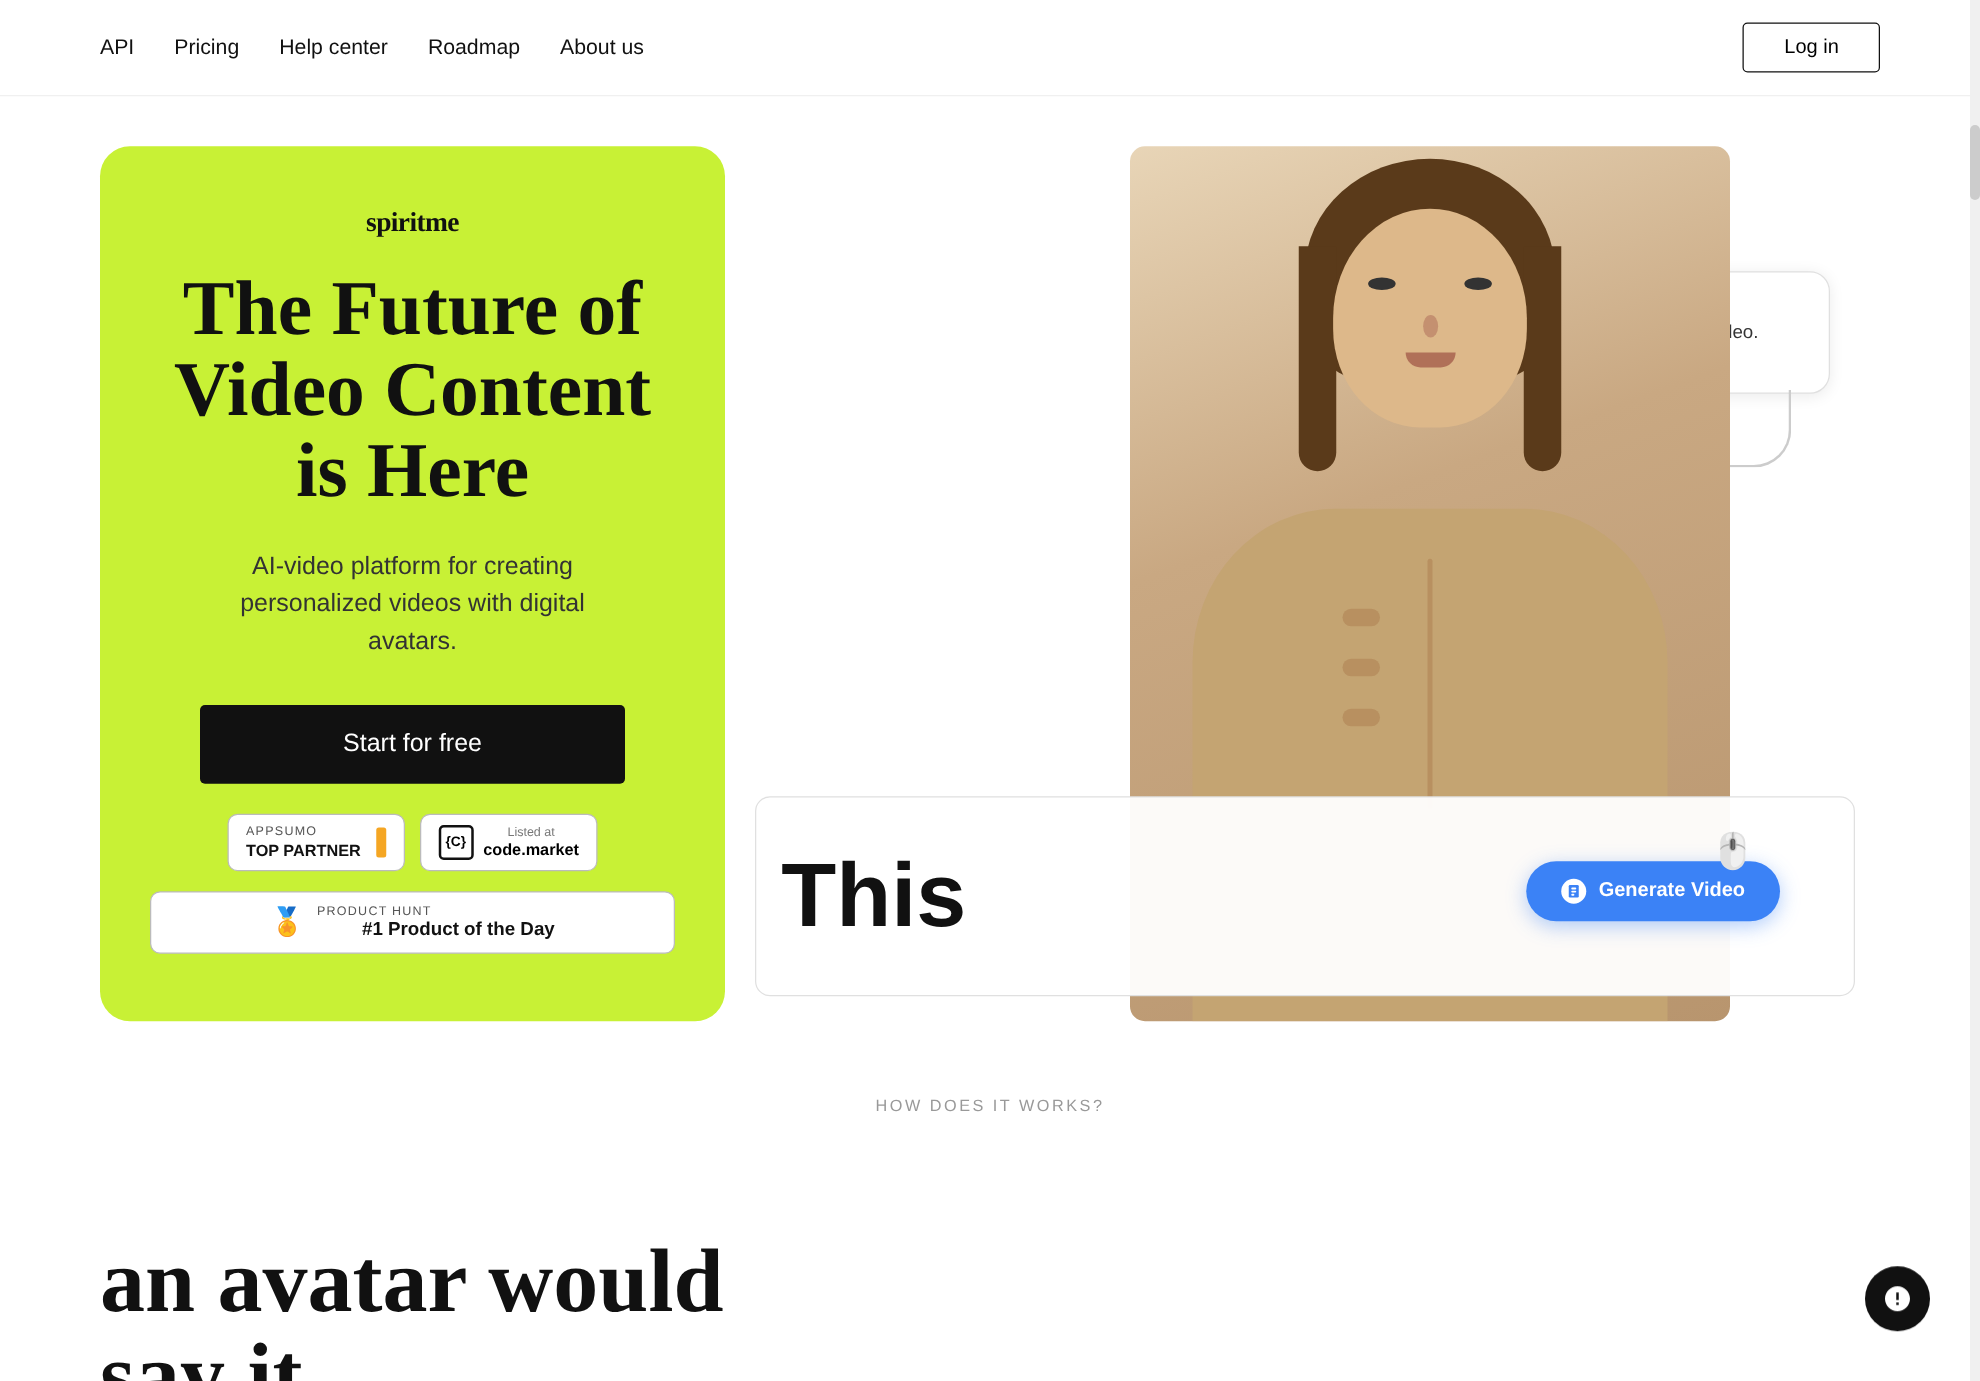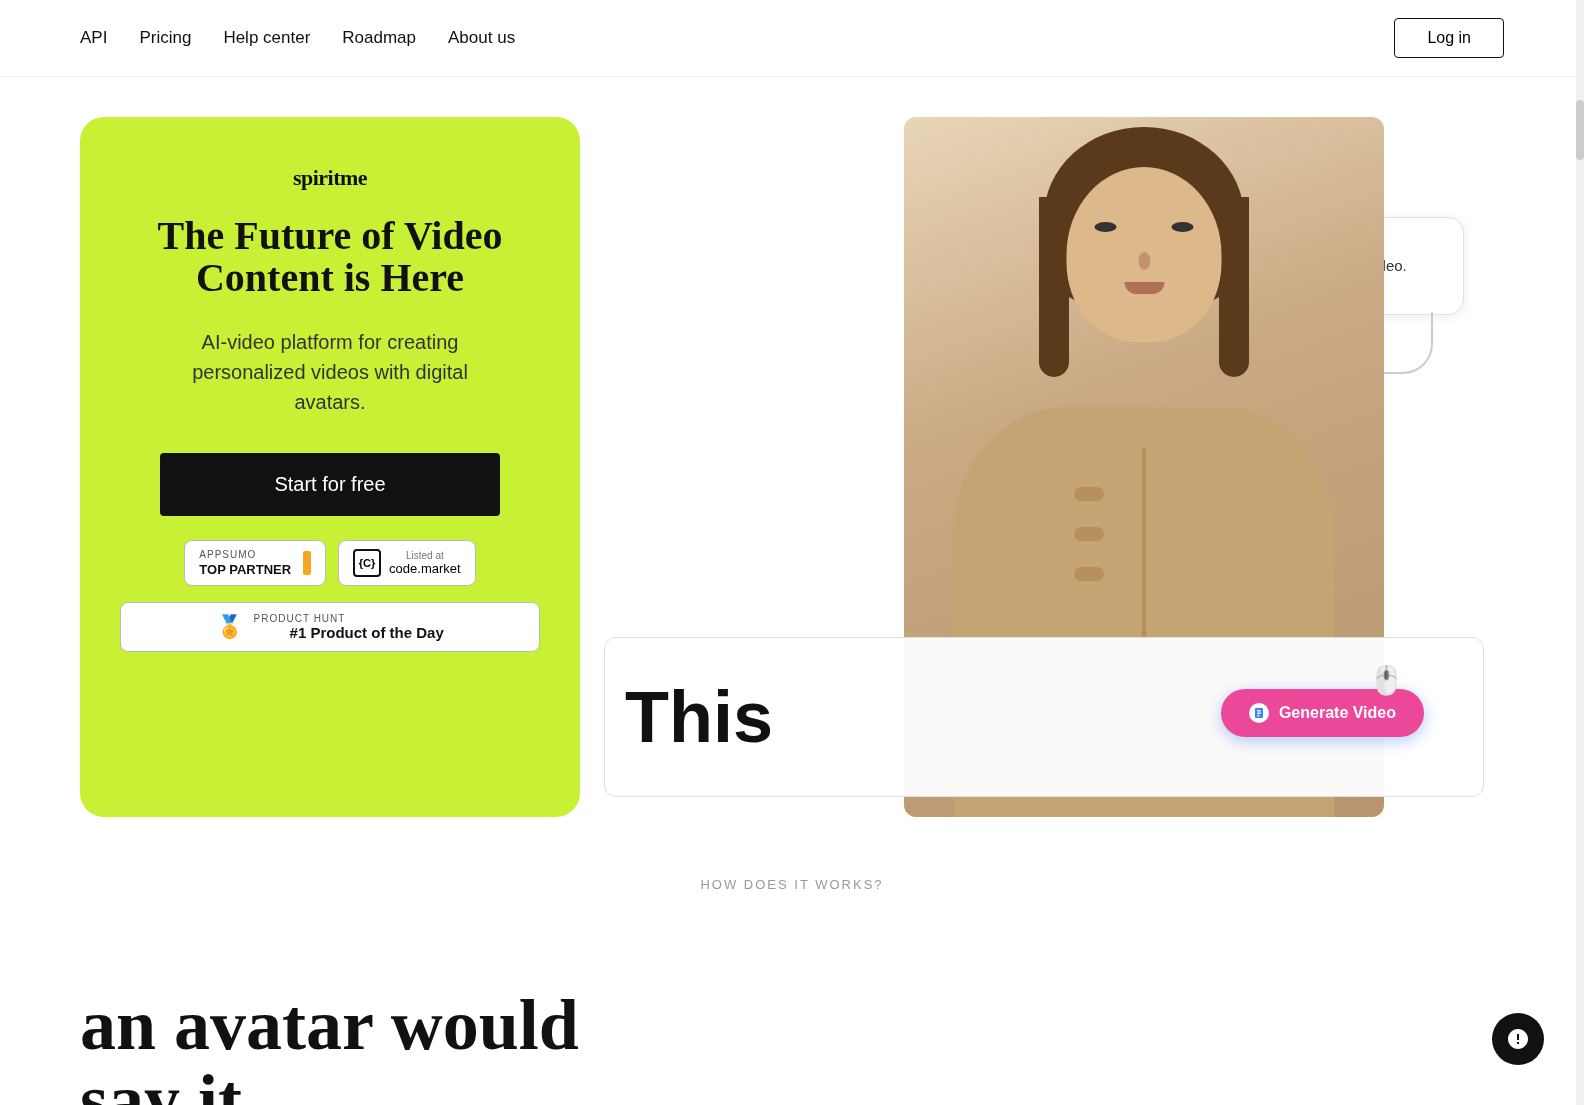--- a/index.html
+++ b/index.html
@@ -61,21 +61,21 @@
     }
     .logo-text {
       font-size: 22px;
       font-weight: 600;
       color: #111;
       letter-spacing: -0.5px;
       margin-bottom: 24px;
       font-family: Georgia, serif;
     }
     .hero-title {
-      font-size: 40px;
+      font-size: 62px;
       font-weight: 800;
       color: #111;
       line-height: 1.05;
       margin-bottom: 28px;
       font-family: Georgia, 'Times New Roman', serif;
     }
     .hero-subtitle {
       font-size: 20px;
       color: #333;
       line-height: 1.5;
@@ -290,21 +290,21 @@
       border-right: 2px solid #ccc;
       border-bottom: 2px solid #ccc;
       border-radius: 0 0 30px 0;
     }
 
     
     .generate-btn {
       position: absolute;
       bottom: 80px;
       right: 80px;
-      background: #ec4899;
+      background: #3b82f6;
       color: #fff;
       border: none;
       padding: 14px 28px;
       border-radius: 50px;
       font-size: 16px;
       font-weight: 600;
       cursor: pointer;
       display: flex;
       align-items: center;
       gap: 10px;
@@ -425,21 +425,21 @@
           <span class="appsumo-top">APPSUMO</span>
           <span class="appsumo-bottom">TOP PARTNER</span>
         </div>
         <div class="appsumo-bar"></div>
       </div>
 
       <div class="badge badge-code">
         <div class="code-market-icon">{C}</div>
         <div>
           <div style="font-size:10px;color:#777;">Listed at</div>
-          <div style="font-size:13px;font-weight:400;text-align:center;">code.market</div>
+          <div style="font-size:13px;font-weight:700;text-align:center;">code.market</div>
         </div>
       </div>
     </div>
 
     <div class="badge-ph">
       <span class="ph-medal">🏅</span>
       <div class="ph-text">
         <span class="ph-label">PRODUCT HUNT</span>
         <span class="ph-value">#1 Product of the Day</span>
       </div>

